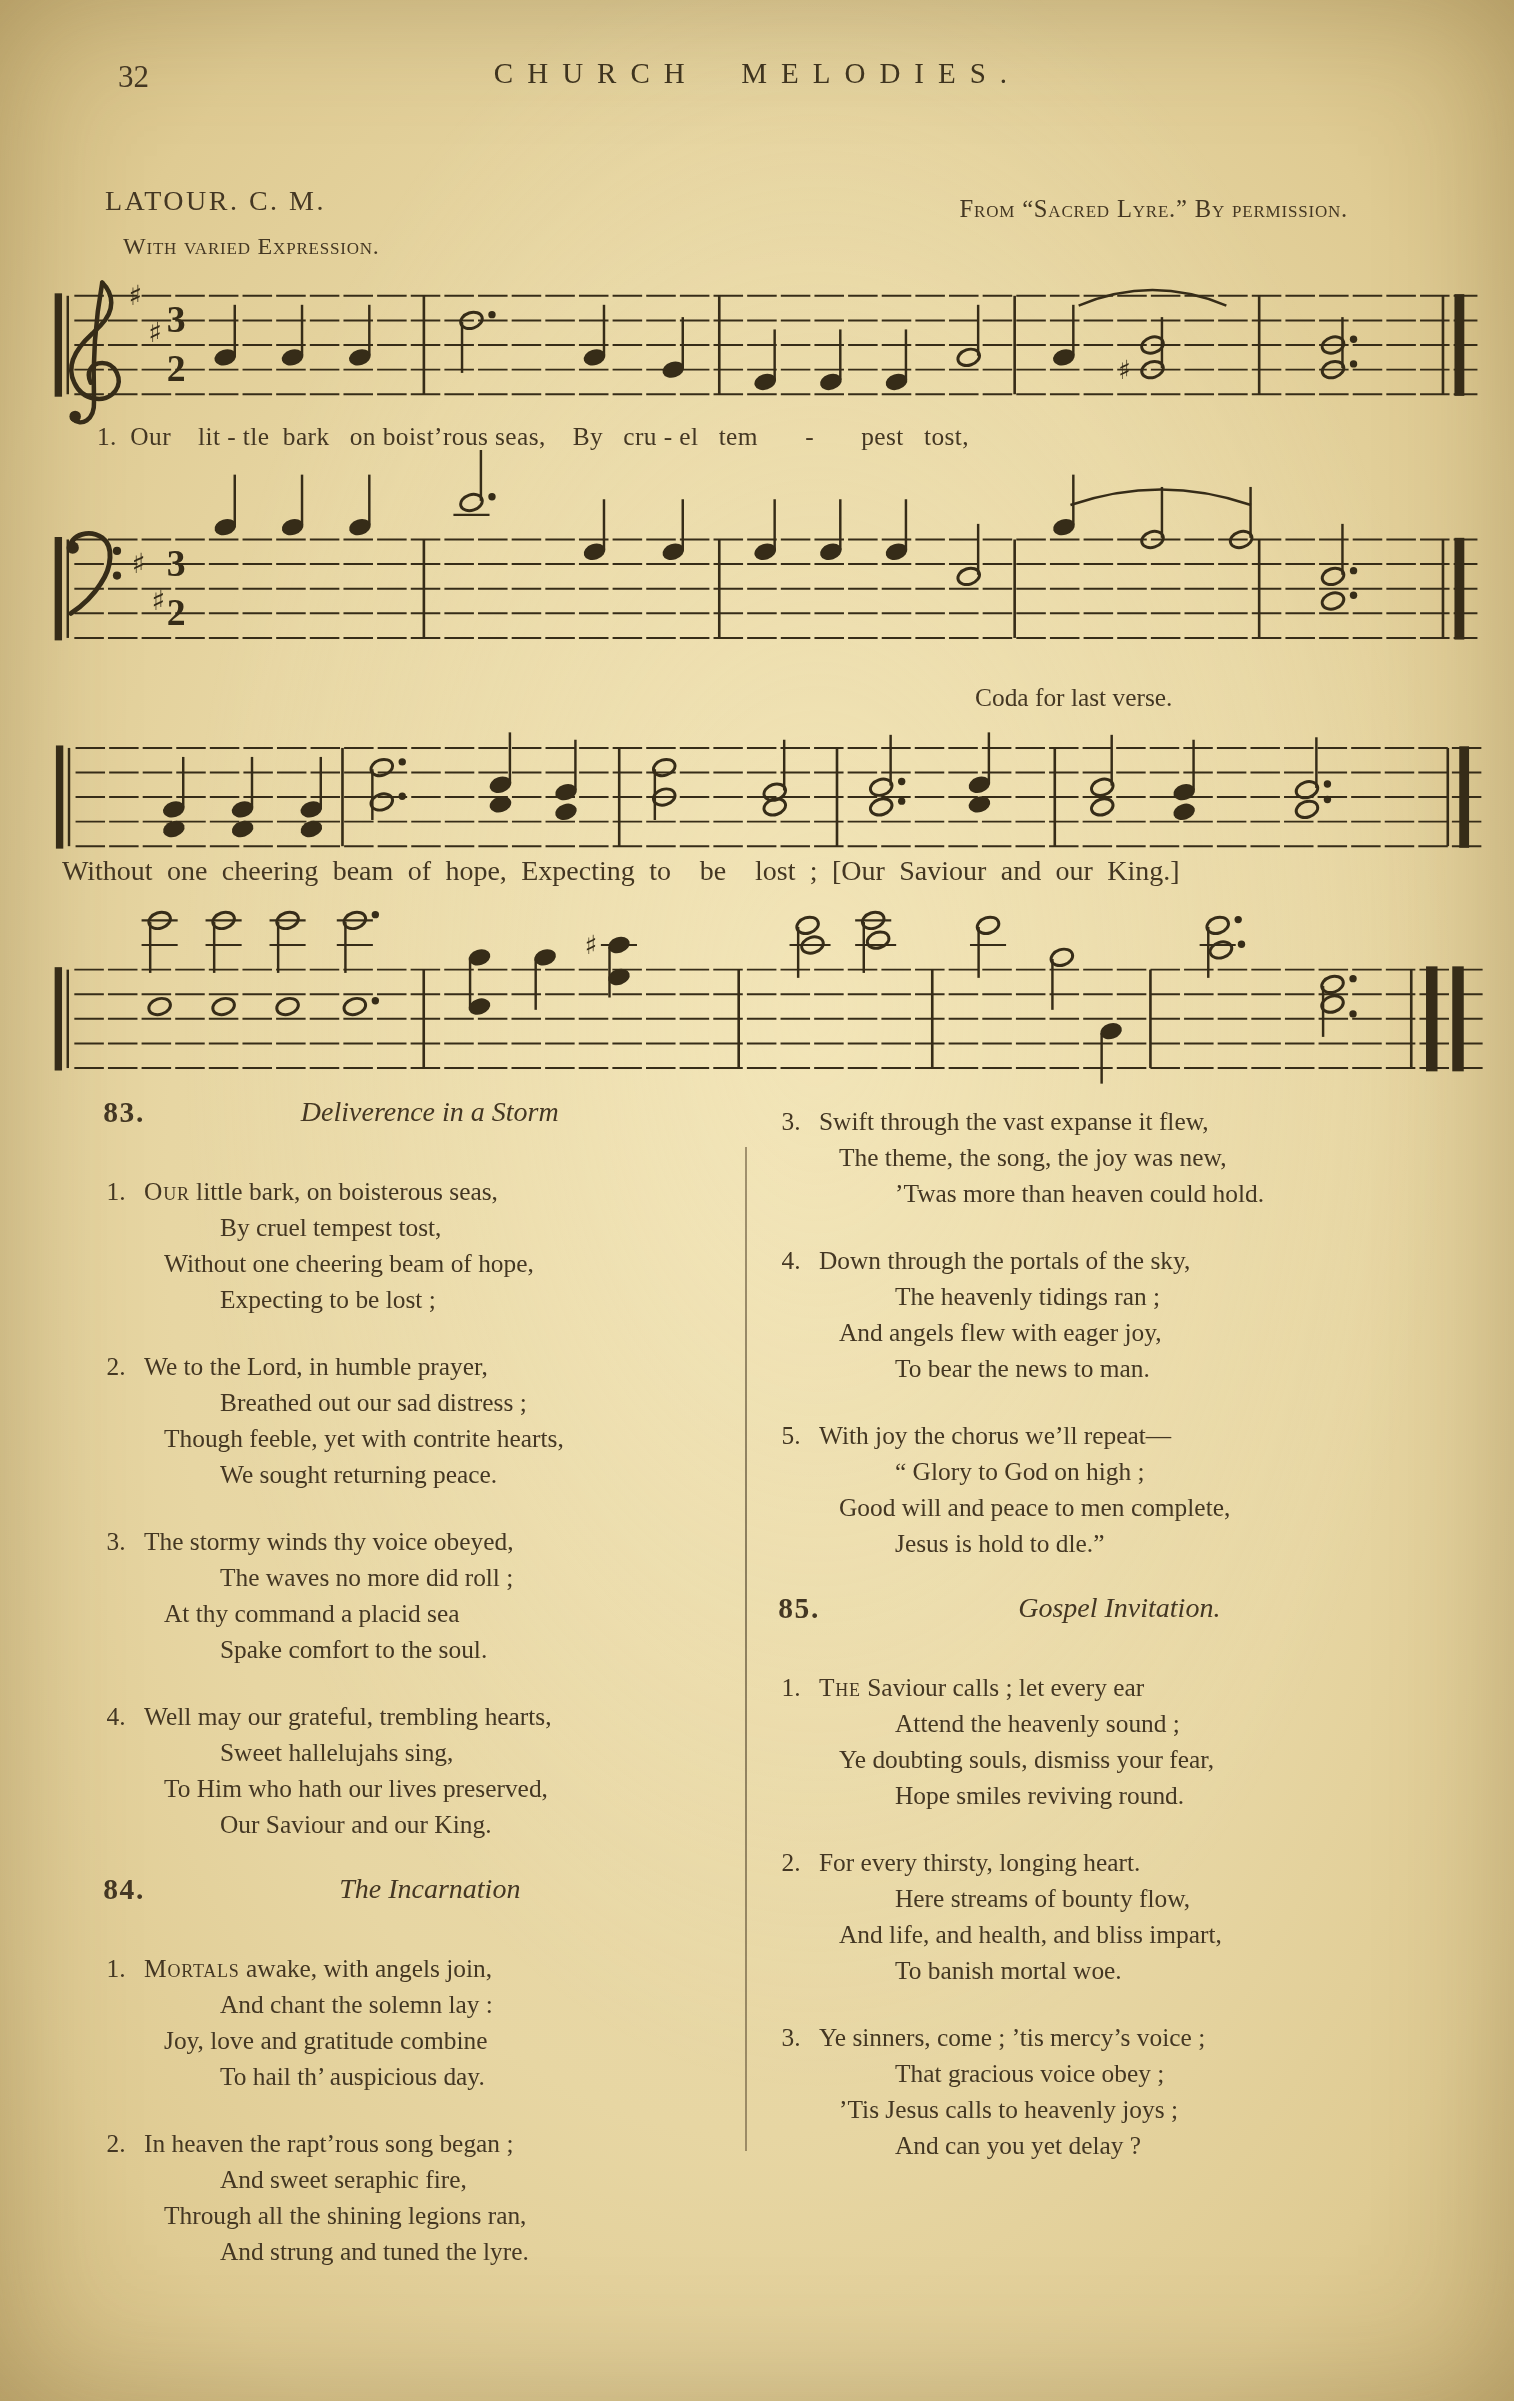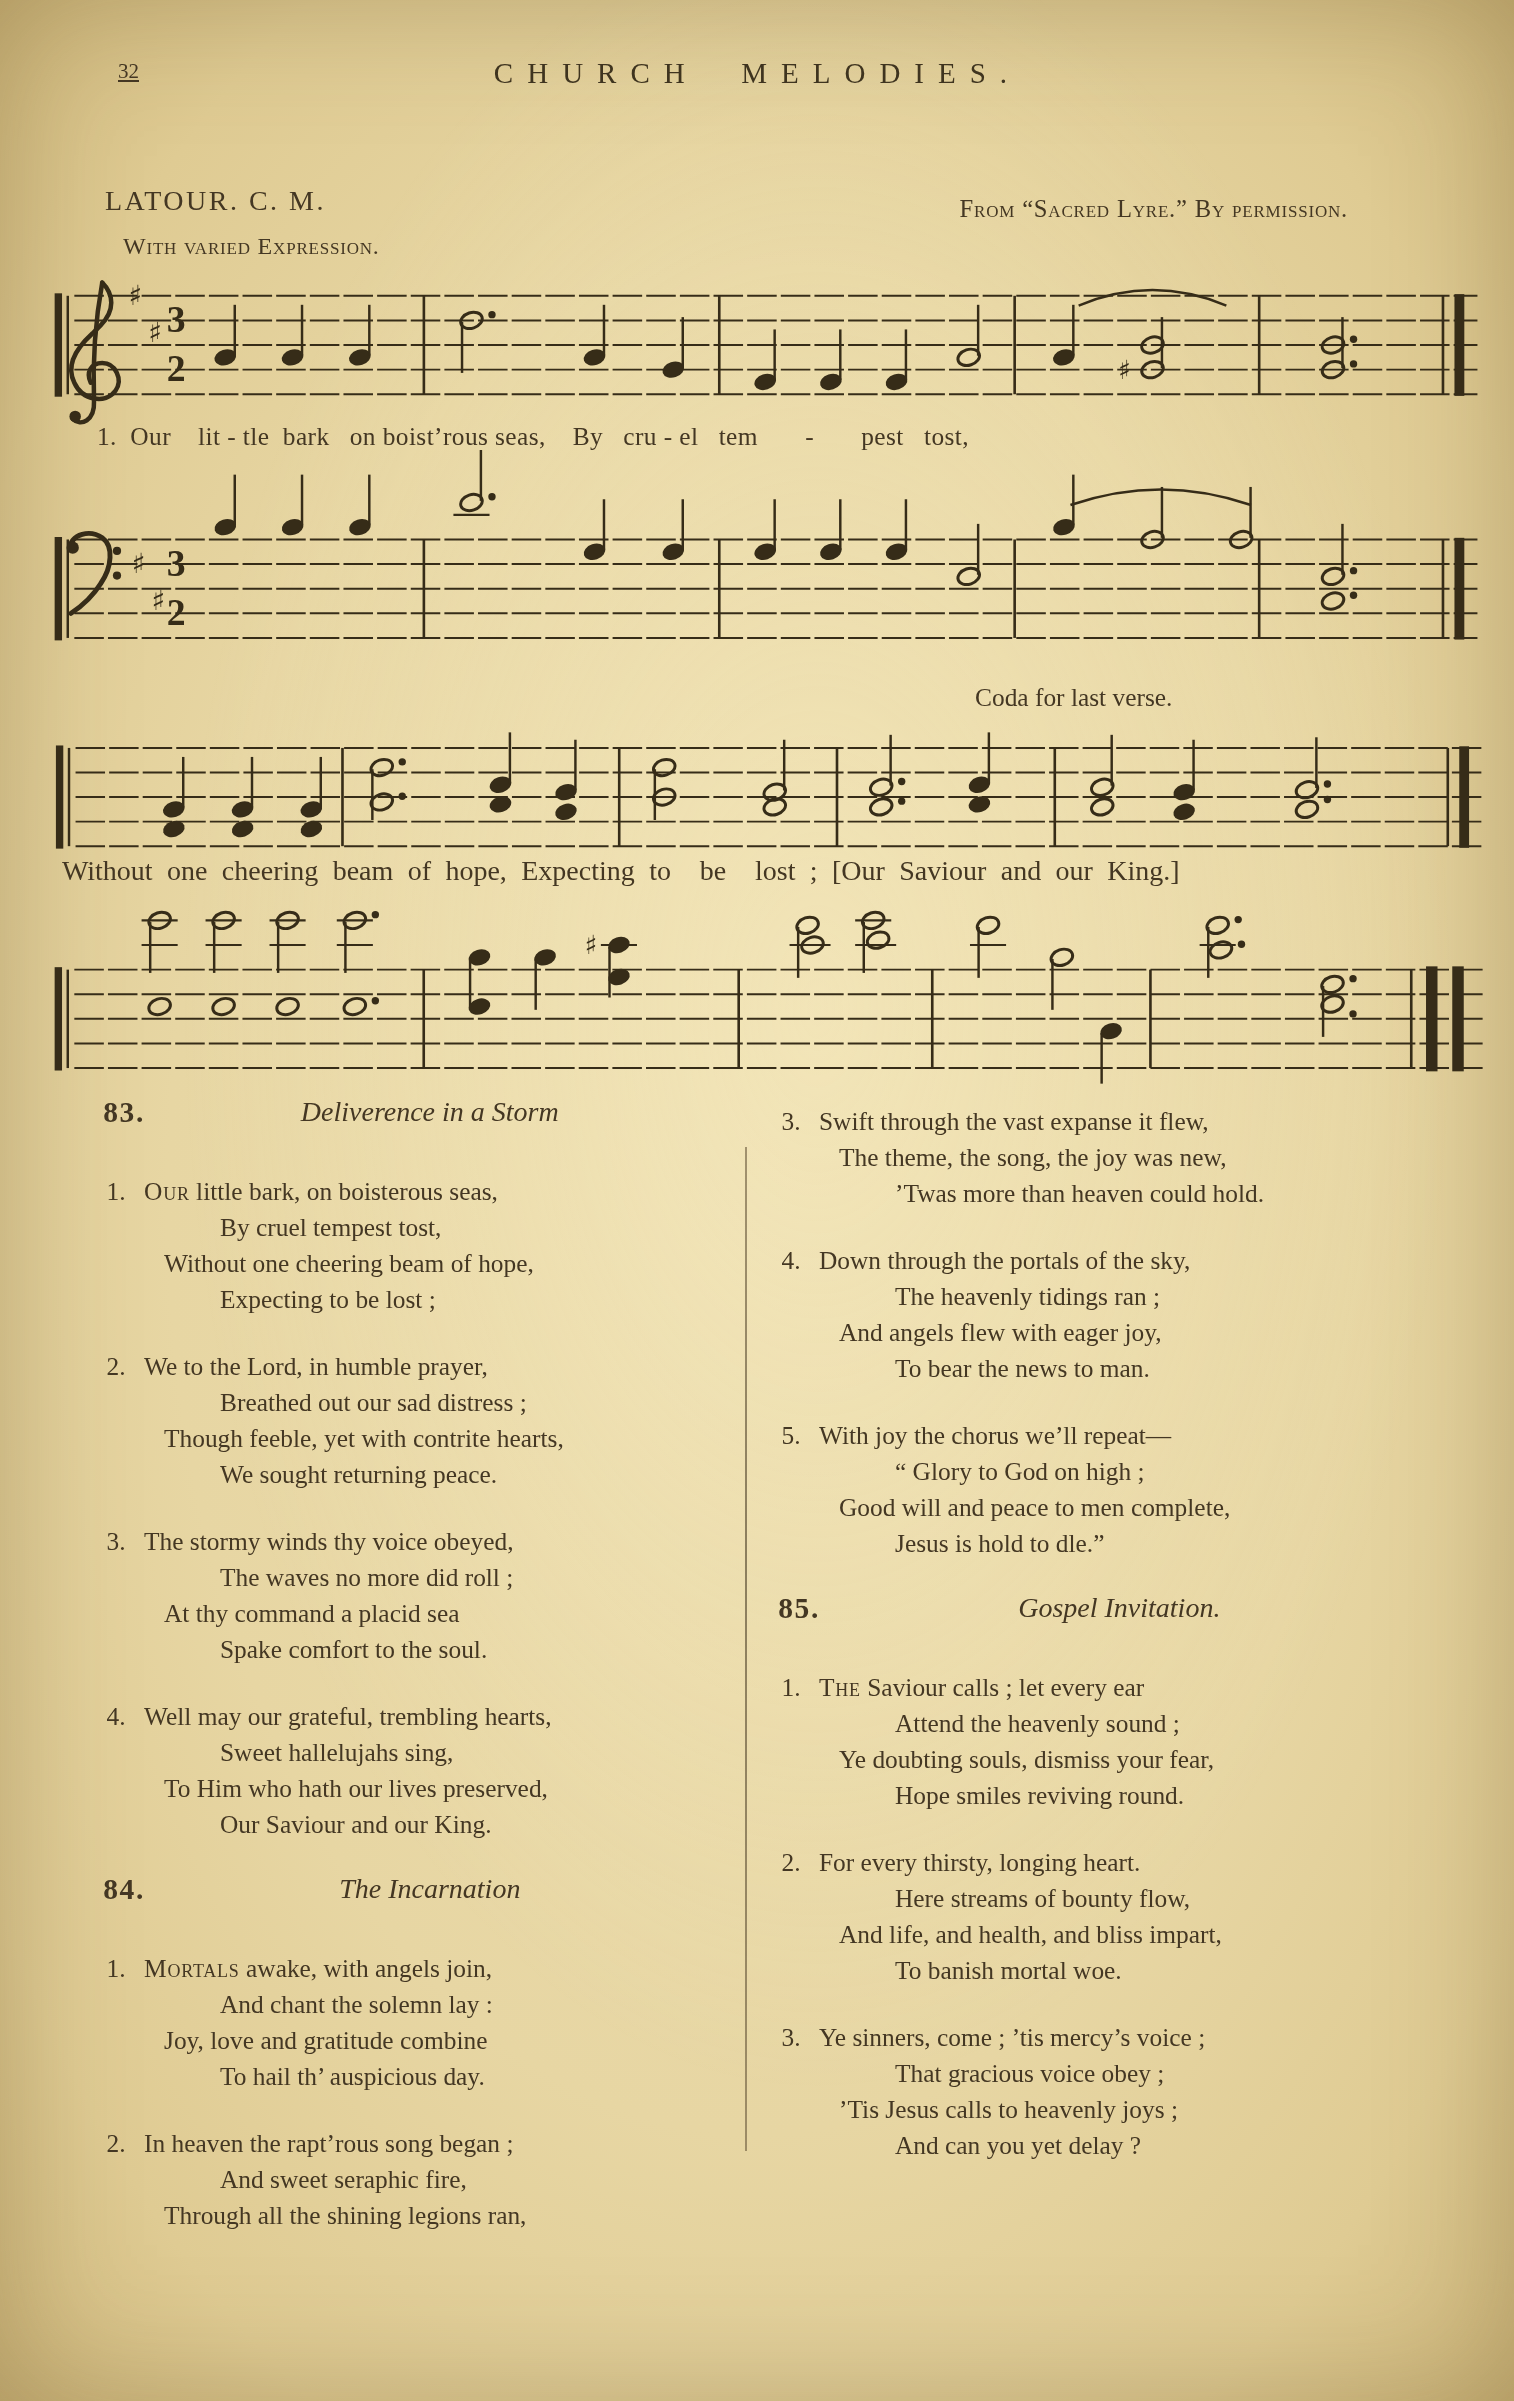--- a/index.html
+++ b/index.html
@@ -7,21 +7,21 @@
     width:1515px;height:2401px;position:relative;overflow:hidden;
     font-family:"Liberation Serif","DejaVu Serif",serif;
     color:#443723;
     background:
       radial-gradient(ellipse at 54% 42%, rgba(255,245,205,.35) 0%, rgba(0,0,0,0) 55%),
       radial-gradient(ellipse at 50% 50%, #ecddae 0%, #e7d6a3 55%, #dfcb93 82%, #d0b97e 100%);
     box-shadow:inset 0 0 131px rgba(110,85,40,.35);
   }
   .abs{position:absolute;}
   
-  .page-num{left:118px;top:59px;font-size:21px;text-decoration:underline;}
+  .page-num{left:118px;top:59px;font-size:31px;}
   .running-title{left:0;width:100%;top:57px;text-align:center;font-size:29px;
     letter-spacing:14px;word-spacing:21.3px;color:#3f341f;}
   
   .tune-name{left:105px;top:185px;font-size:28px;letter-spacing:2.5px;}
   .attribution{right:167px;top:195px;font-size:24.6px;font-variant:small-caps;letter-spacing:0.8px;}
   .expression{left:123px;top:233px;font-size:24px;font-variant:small-caps;letter-spacing:0.8px;}
   .coda-label{left:975px;top:683px;font-size:25.4px;}
   
   .lyrics1{left:97px;top:422px;font-size:25.4px;white-space:pre;letter-spacing:0.4px;}
   .lyrics2{left:62px;top:855px;font-size:28px;white-space:pre;word-spacing:7.4px;}
@@ -365,20 +365,21 @@
     <div class="vline vl1">And chant the solemn lay :</div>
     <div class="vline vl2">Joy, love and gratitude combine</div>
     <div class="vline vl3">To hail th’ auspicious day.</div>
   </div>
 
   <div class="verse">
     <span class="vnum">2.</span>
     <div class="vline vl0">In heaven the rapt’rous song began ;</div>
     <div class="vline vl1">And sweet seraphic fire,</div>
     <div class="vline vl2">Through all the shining legions ran,</div>
+    <div class="vline vl3">And strung and tuned the lyre.</div>
   </div>
 
 </div>
 
 <div class="col col-right">
 
   <div class="verse first">
     <span class="vnum">3.</span>
     <div class="vline vl0">Swift through the vast expanse it flew,</div>
     <div class="vline vl2">The theme, the song, the joy was new,</div>

